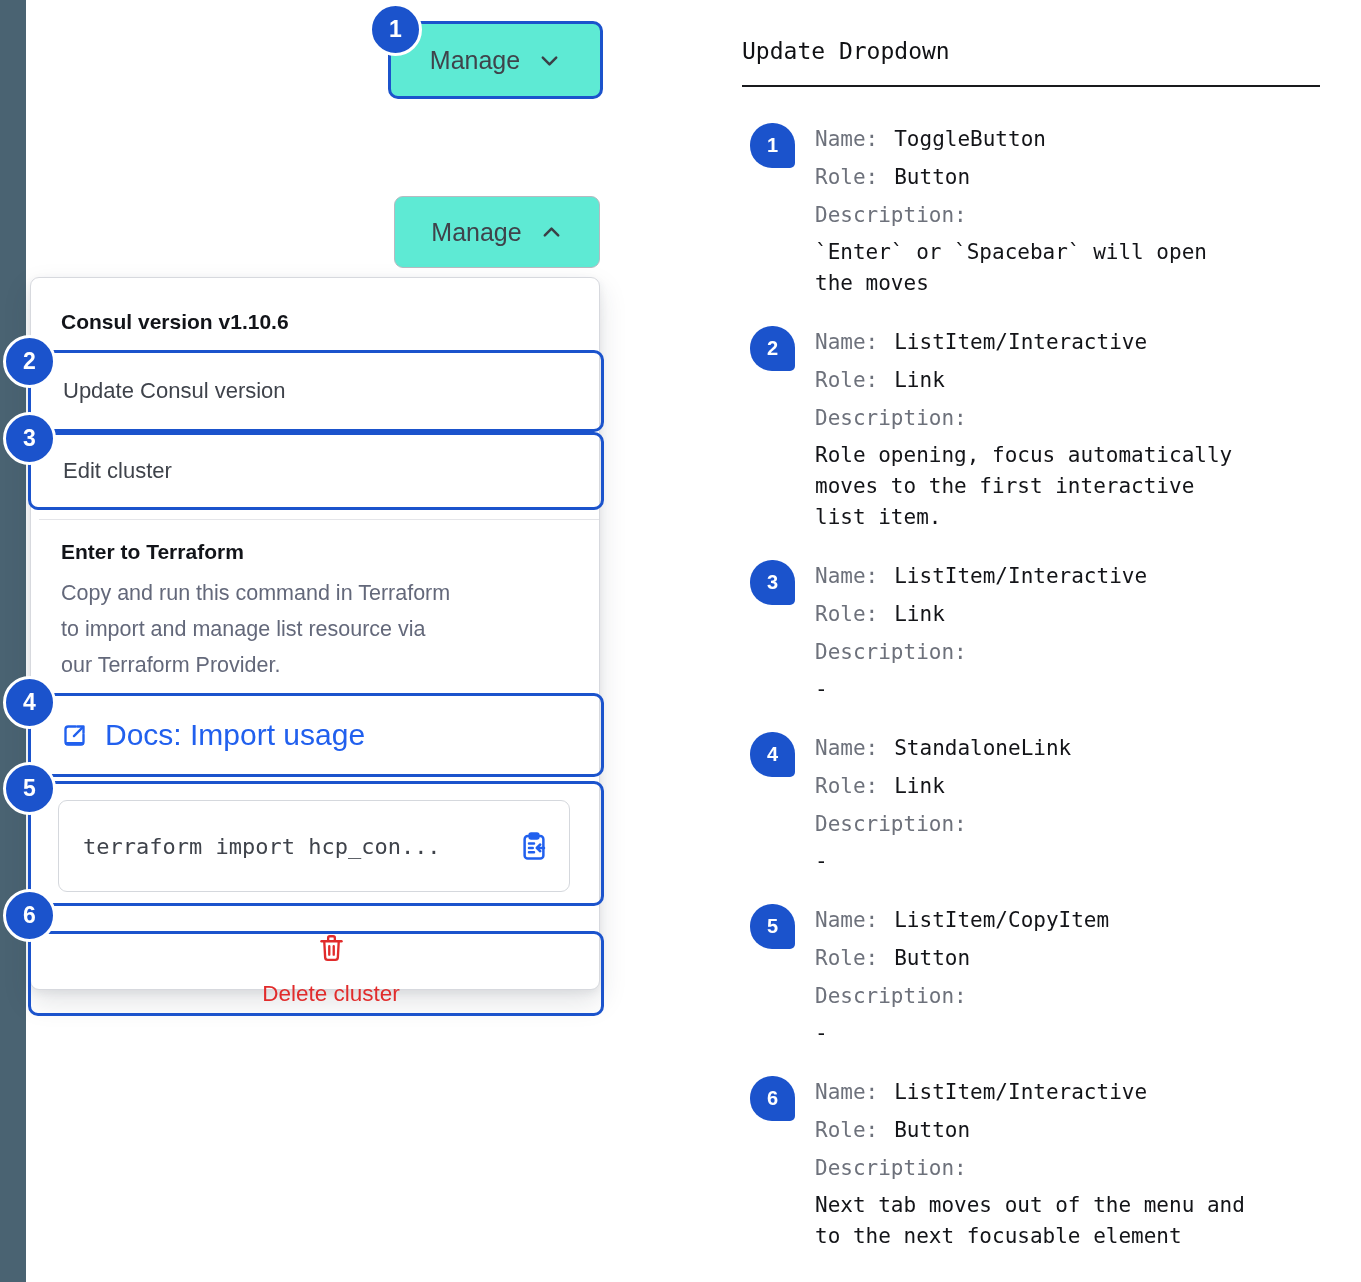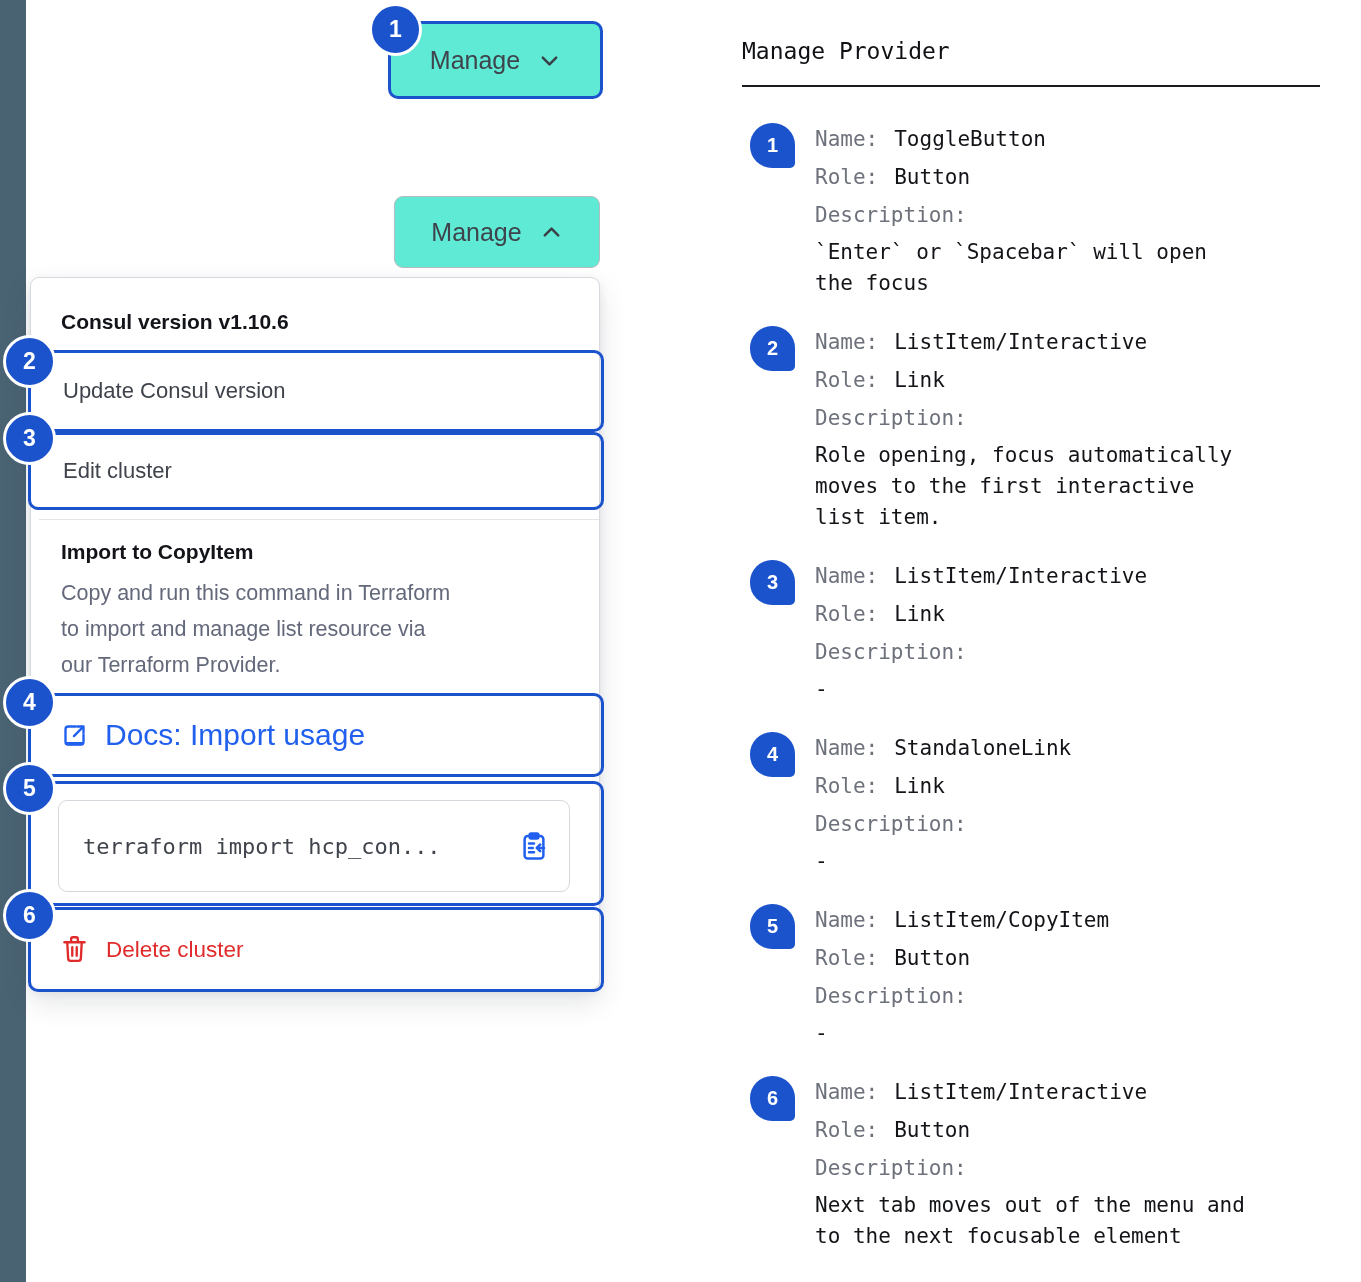--- a/index.html
+++ b/index.html
@@ -27,21 +27,21 @@
   .panel{position:absolute;left:30px;top:277px;width:570px;height:713px;background:#fff;
          border:1px solid #d7d9de;border-radius:9px;
          box-shadow:0 12px 28px rgba(40,45,60,.13),0 3px 9px rgba(40,45,60,.08);}
 
   .version-label{position:absolute;left:30px;top:32px;font-size:21px;font-weight:700;color:var(--ink);}
   .focus-box{position:absolute;left:-3px;width:576px;border:3.5px solid var(--blue);border-radius:10px;display:flex;align-items:center;}
   .box-update{top:72px;height:82px;}
   .box-edit{top:154px;height:78px;}
   .box-docs{top:415px;height:84px;padding-left:30px;gap:17px;}
   .box-code{top:503px;height:125px;text-decoration:underline;}
-  .box-delete{top:629px;height:85px;padding-left:30px;gap:18px;}
+  .box-delete{top:653px;height:85px;padding-left:30px;gap:18px;flex-direction:column;}
   .menu-label{padding-left:32px;font-size:22px;color:var(--menu-ink);}
   .panel-divider{position:absolute;left:8px;right:0;top:241px;height:1px;background:#e4e5e9;}
   .tf-title{position:absolute;left:30px;top:262px;font-size:21px;font-weight:700;color:var(--ink);}
   .tf-desc{position:absolute;left:30px;top:297px;width:520px;font-size:21.5px;line-height:36px;color:var(--muted);}
   .link-label{font-size:30px;font-weight:500;color:var(--link);}
   .ext-icon{width:27px;height:27px;}
   .code-field{position:absolute;left:27px;top:16px;width:512px;height:92px;border:1.5px solid #d5d8dd;border-radius:9px;
               display:flex;align-items:center;justify-content:space-between;padding:0 20px 0 24px;background:#fff;}
   .code-text{font-family:"DejaVu Sans Mono",monospace;font-size:22px;color:var(--menu-ink);}
   .copy-icon{width:30px;height:30px;cursor:pointer;}
@@ -96,21 +96,21 @@
   <div class="focus-box box-update">
     <span class="menu-label">Update Consul version</span>
   </div>
 
   <div class="focus-box box-edit">
     <span class="menu-label">Edit cluster</span>
   </div>
 
   <div class="panel-divider"></div>
 
-  <div class="tf-title">Import to CopyItem</div>
+  <div class="tf-title">Enter to Terraform</div>
   <div class="tf-desc">
     <div>Copy and run this command in Terraform</div>
     <div>to import and manage list resource via</div>
     <div>our Terraform Provider.</div>
   </div>
 
   <div class="focus-box box-docs">
     <svg class="ext-icon" viewBox="0 0 24 24" fill="none" stroke="#2160ee" stroke-width="2.1" stroke-linecap="round" stroke-linejoin="round">
       <path d="M13 4H6.5A2.5 2.5 0 0 0 4 6.5v11A2.5 2.5 0 0 0 6.5 20h11a2.5 2.5 0 0 0 2.5-2.5V11"></path>
       <path d="M5 19.2h14" stroke-width="3"></path>
@@ -144,32 +144,32 @@
   </div>
 </div>
 
 <div class="dot-badge b2">2</div>
 <div class="dot-badge b3">3</div>
 <div class="dot-badge b4">4</div>
 <div class="dot-badge b5">5</div>
 <div class="dot-badge b6">6</div>
 
 <div class="annotations">
-  <div class="ann-title">Manage Provider</div>
+  <div class="ann-title">Update Dropdown</div>
   <hr class="ann-rule">
   <div class="ann-list" id="ann-list">
   <div class="ann-item">
     <div class="bubble-badge">1</div>
     <div class="ann-text">
       <div class="line"><span class="lbl lbl-name">Name:</span><span class="val val-name">ToggleButton</span></div>
       <div class="line"><span class="lbl lbl-role">Role:</span><span class="val val-role">Button</span></div>
       <div class="line"><span class="lbl lbl-desc">Description:</span></div>
       <div class="ann-desc">
             <div class="desc-line">`Enter` or `Spacebar` will open</div>
-            <div class="desc-line">the focus</div>
+            <div class="desc-line">the moves</div>
           </div>
     </div>
   </div>
 
   <div class="ann-item">
     <div class="bubble-badge">2</div>
     <div class="ann-text">
       <div class="line"><span class="lbl lbl-name">Name:</span><span class="val val-name">ListItem/Interactive</span></div>
       <div class="line"><span class="lbl lbl-role">Role:</span><span class="val val-role">Link</span></div>
       <div class="line"><span class="lbl lbl-desc">Description:</span></div>

